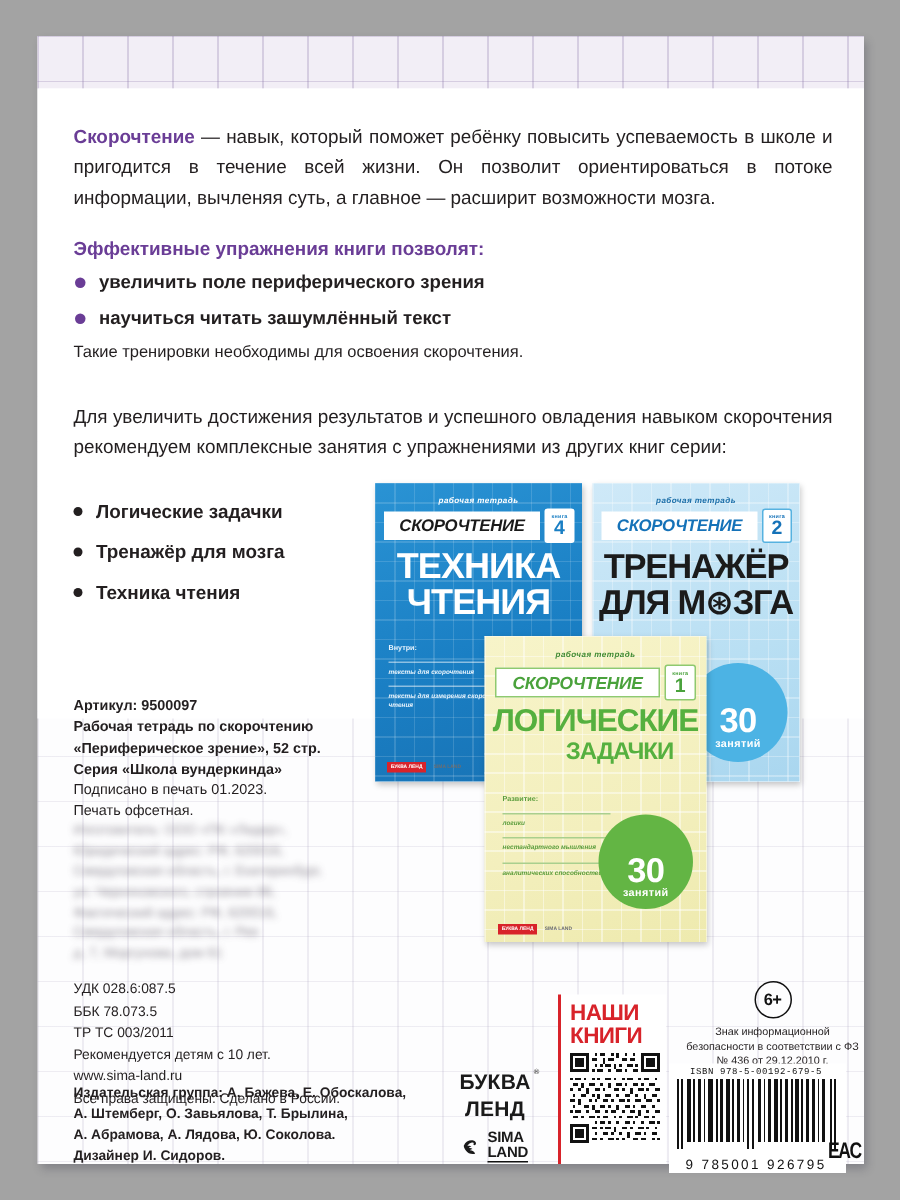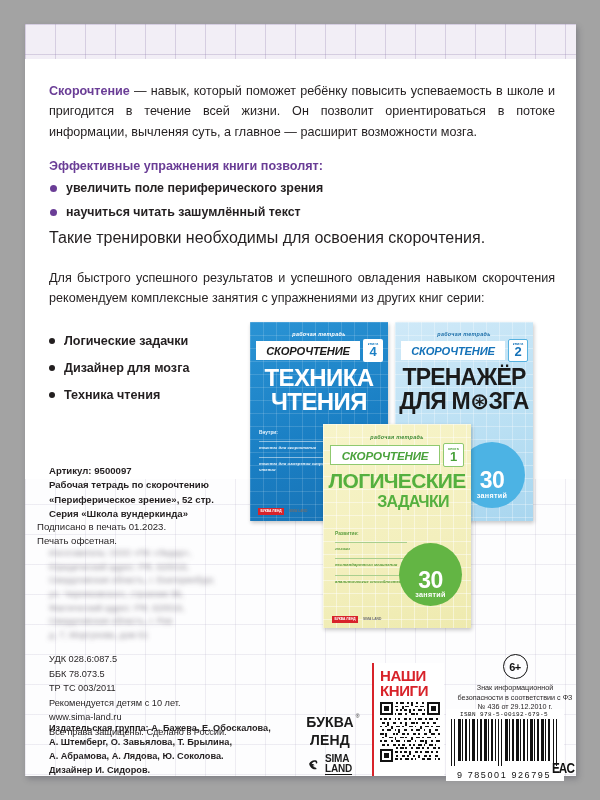--- a/index.html
+++ b/index.html
@@ -107,21 +107,21 @@
     position: absolute;
     left: 1px; top: 3px;
     width: 7px; height: 7px;
     border-radius: 50%;
     background: #6a3d96;
   }
 
   .note {
     position: absolute;
     left: 24px; top: 205px;
-    font-size: 16px;
+    font-size: 11px;
     color: #231f20;
   }
 
   .para2 {
     position: absolute;
     left: 24px; top: 244px;
     width: 506px;
     font-size: 12.6px;
     line-height: 1.62;
     color: #231f20;
@@ -156,21 +156,21 @@
     position: absolute;
     left: 24px; top: 440px;
     width: 215px;
     font-size: 9.6px;
     line-height: 1.5;
     font-weight: bold;
     color: #231f20;
   }
   .print-info {
     position: absolute;
-    left: 12px; top: 496px;
+    left: 24px; top: 496px;
     width: 215px;
     font-size: 9.6px;
     line-height: 1.5;
     color: #231f20;
   }
   .blurred-block {
     position: absolute;
     left: 24px; top: 523px;
     width: 215px;
     font-size: 9px;
@@ -461,24 +461,24 @@
 
       <p class="intro"><span class="kw">Скорочтение</span><span> — навык, который поможет ребёнку повысить успеваемость в школе и пригодится в течение всей жизни. Он позволит ориентироваться в потоке информации, вычленяя суть, а главное — расширит возможности мозга.</span></p>
 
       <div class="sub-head">Эффективные упражнения книги позволят:</div>
       <ul class="bullets-a">
         <li>увеличить поле периферического зрения</li>
         <li>научиться читать зашумлённый текст</li>
       </ul>
       <div class="note">Такие тренировки необходимы для освоения скорочтения.</div>
 
-      <p class="para2">Для быстрого успешного результатов и успешного овладения навыком скорочтения рекомендуем комплексные занятия с упражнениями из других книг серии:</p>
+      <p class="para2">Для увеличить достижения результатов и успешного овладения навыком скорочтения рекомендуем комплексные занятия с упражнениями из других книг серии:</p>
       <ul class="bullets-b">
         <li>Логические задачки</li>
-        <li>Дизайнер для мозга</li>
+        <li>Тренажёр для мозга</li>
         <li>Техника чтения</li>
       </ul>
 
       <div class="article-info">
         <div>Артикул: 9500097</div>
         <div>Рабочая тетрадь по скорочтению</div>
         <div>«Периферическое зрение», 52 стр.</div>
         <div>Серия «Школа вундеркинда»</div>
       </div>
       <div class="print-info">

